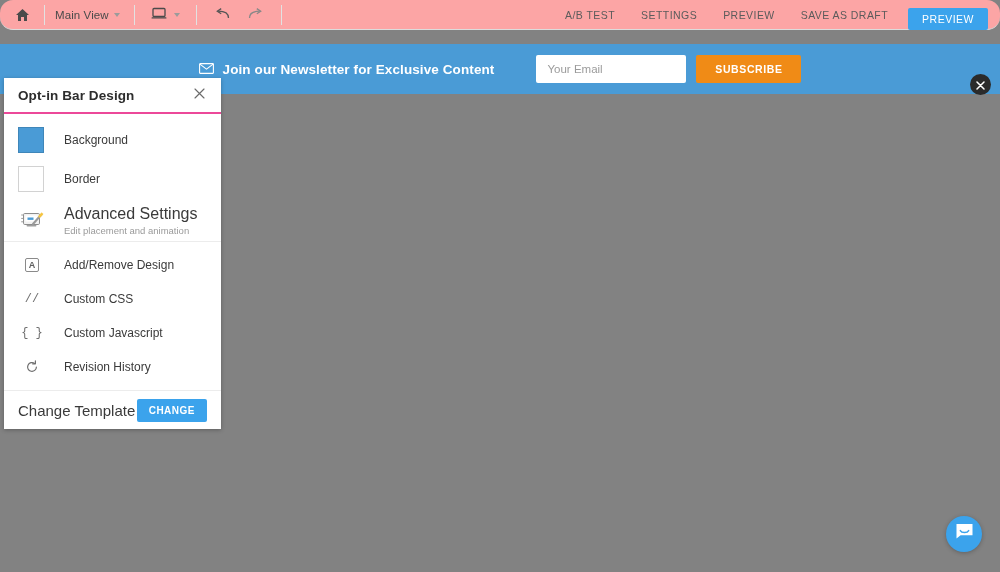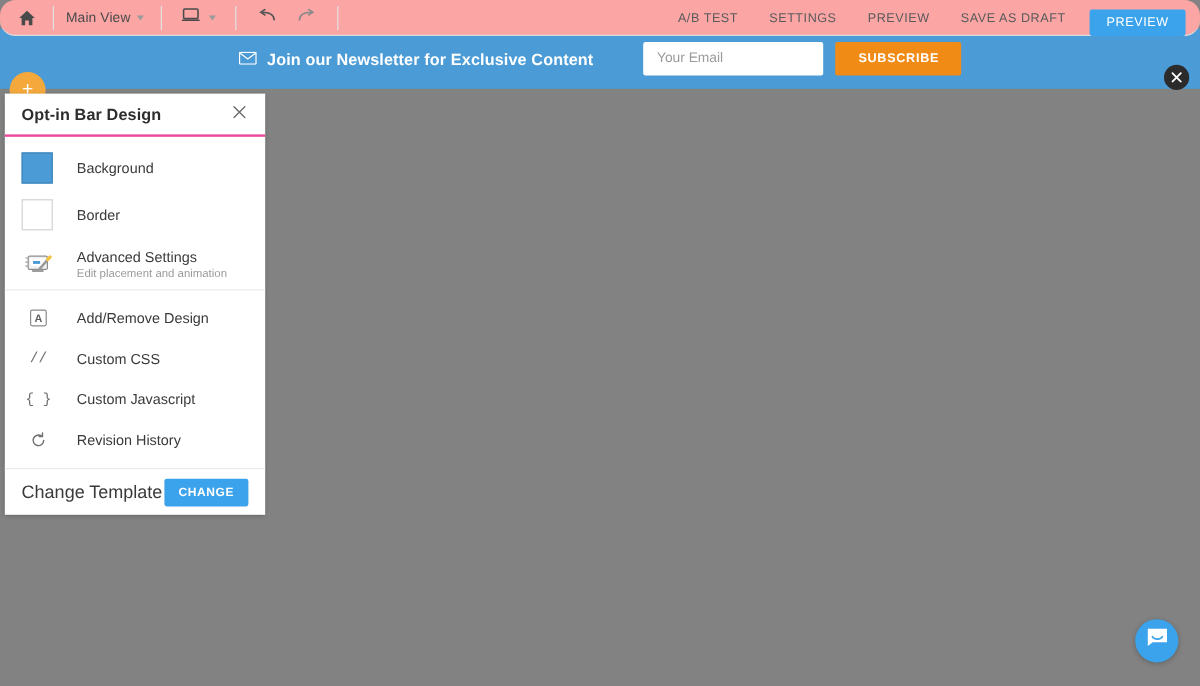--- a/index.html
+++ b/index.html
@@ -118,21 +118,21 @@
     letter-spacing: .5px;
     padding: 5px 14px;
     border-radius: 2px;
     margin-left: 7px;
     cursor: pointer;
   }
 
   
   .optin-bar {
     position: absolute;
-    top: 24px; left: 0;
+    top: 44px; left: 0;
     width: 1000px;
     height: 50px;
     background: #4A9BD6;
     z-index: 30;
   }
   .bar-center {
     position: absolute;
     left: 0; top: 0;
     width: 1000px;
     height: 50px;
@@ -281,21 +281,21 @@
     border-bottom: 1px solid #ececec;
   }
   .adv-icon {
     width: 28px;
     flex: 0 0 auto;
     display: flex;
     align-items: center;
     justify-content: center;
   }
   .adv-text { margin-left: 18px; line-height: 1.25; }
-  .adv-title { font-size: 12px; color: #3a3a3a; }
+  .adv-title { font-size: 16px; color: #3a3a3a; }
   .adv-sub { font-size: 9.5px; color: #9a9a9a; margin-top: 1px; }
   .row-item { height: 34px; }
   .item-icon {
     width: 28px;
     flex: 0 0 auto;
     display: flex;
     align-items: center;
     justify-content: center;
     color: #6e6e6e;
     font-size: 12px;

